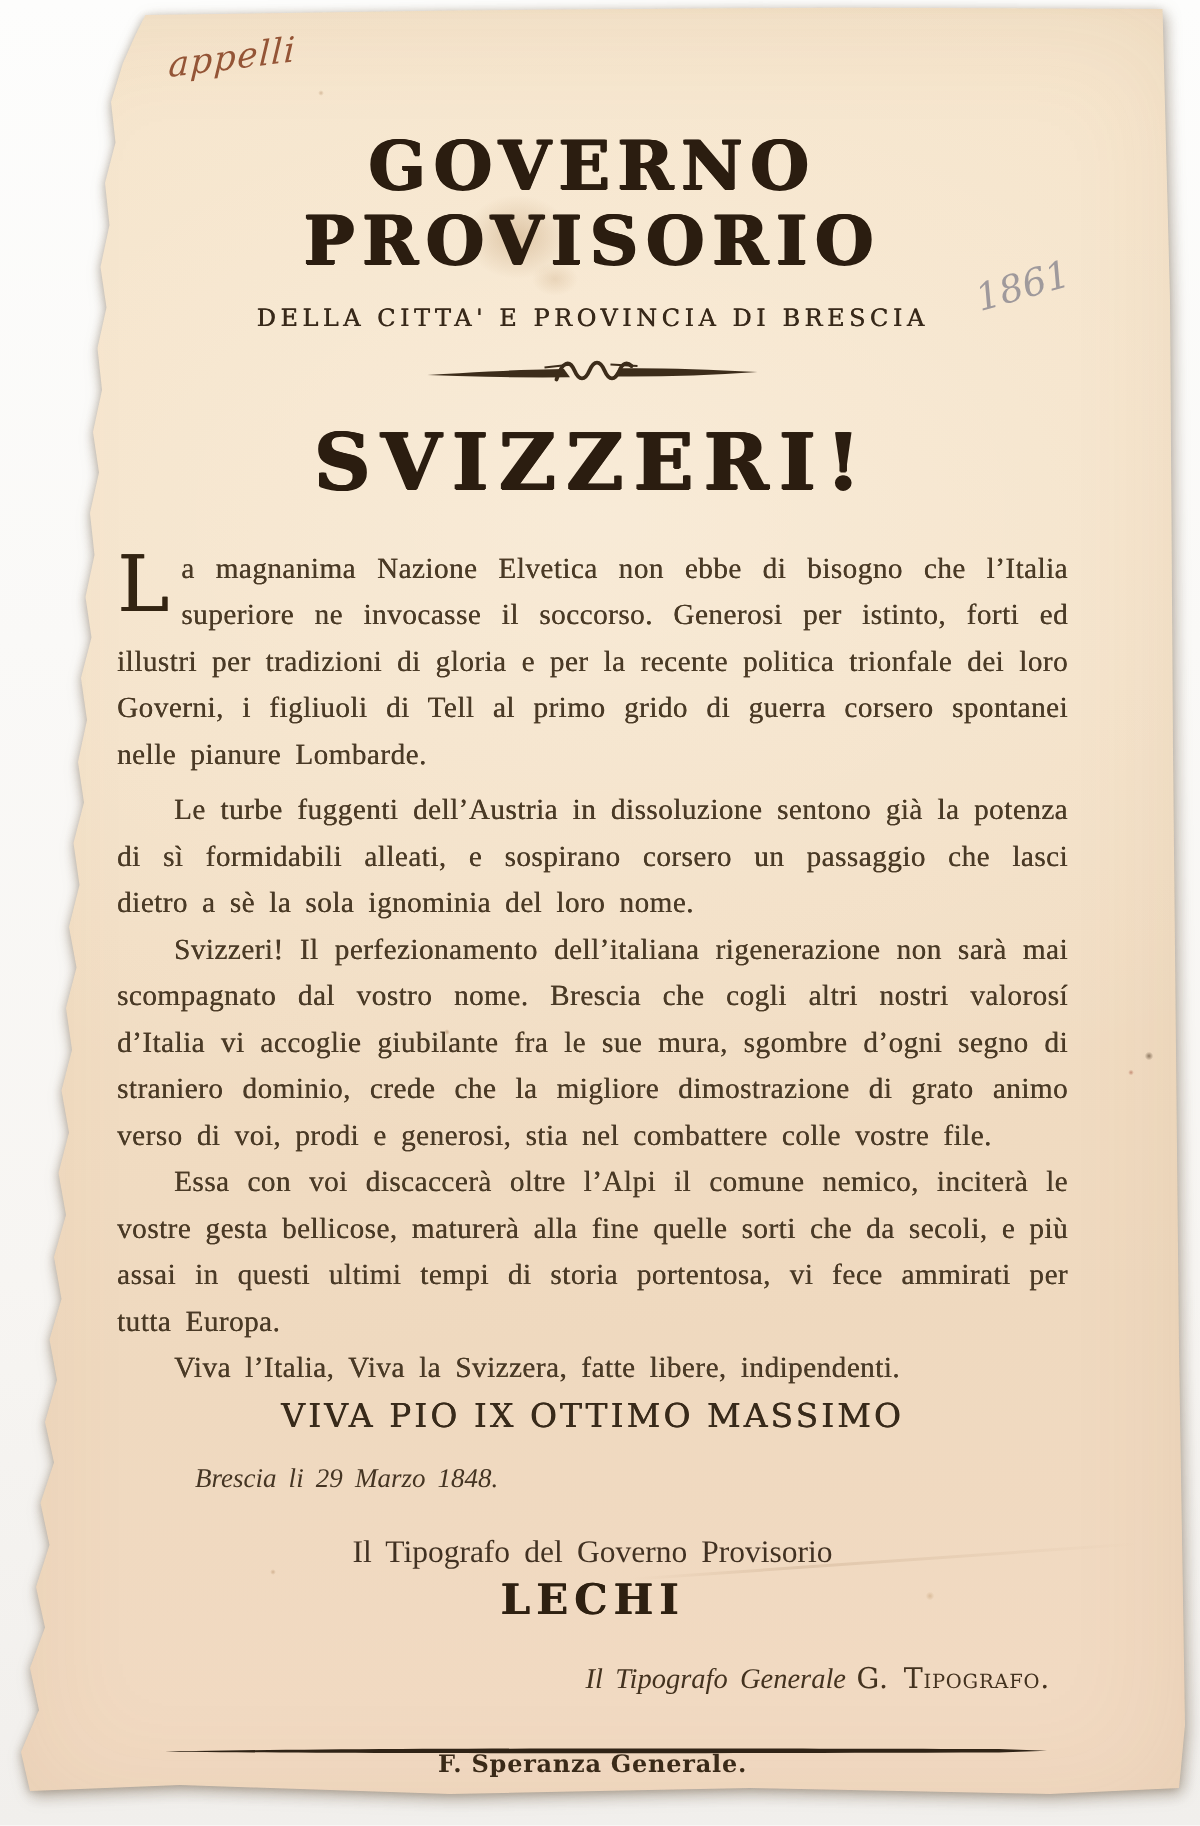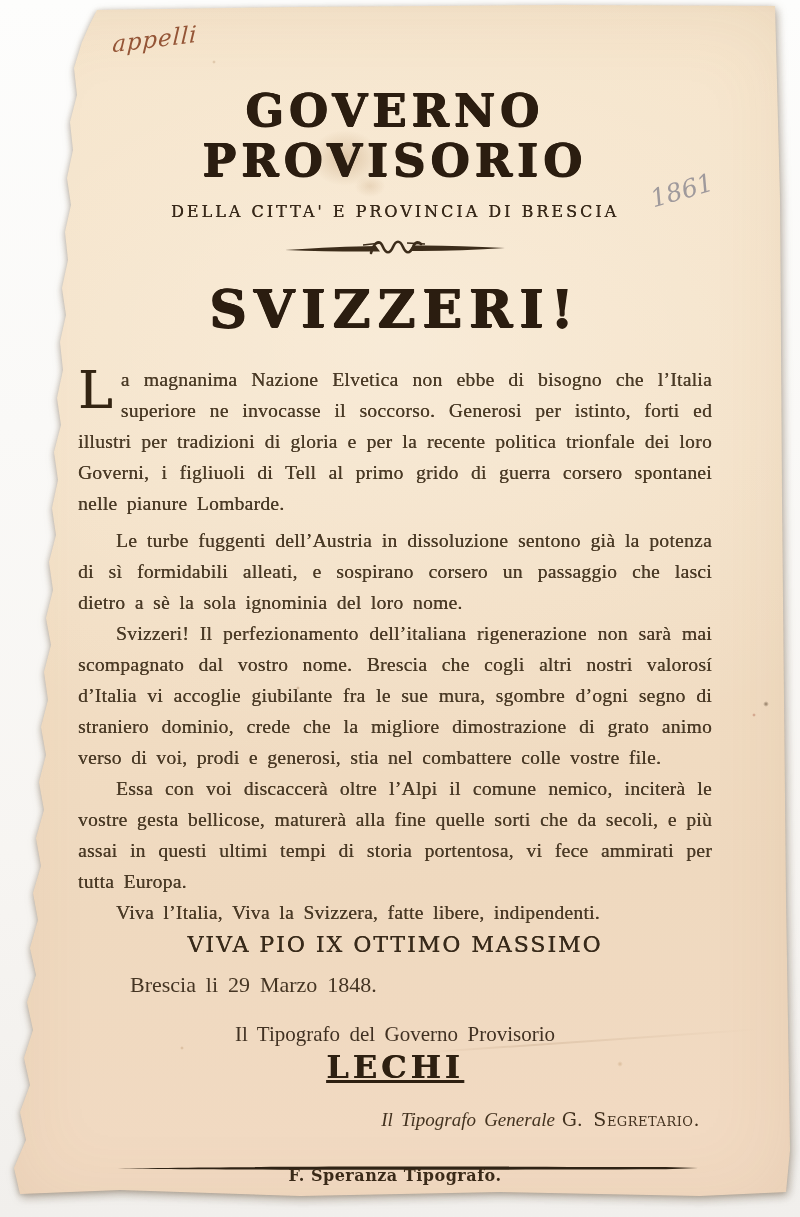--- a/index.html
+++ b/index.html
@@ -94,33 +94,32 @@
     color: #332412; text-shadow: 0.5px 0 currentColor;
   }
   .acclamation {
     margin: 4px 0 0 0; text-align: center;
     font-family: "DejaVu Serif", serif;
     font-size: 22px; line-height: 26px; letter-spacing: 2px;
     color: #382a1a; text-shadow: 0.3px 0 currentColor;
   }
   .dateline {
     margin: 14px 0 0 0; padding-left: 52px;
-    font-size: 22px; line-height: 26px;
+    font-style: italic; font-size: 18px; line-height: 26px;
     color: #453523; word-spacing: 0.2em;
   }
   .president-title {
     margin: 24px 0 0 0; text-align: center;
     font-size: 21px; line-height: 24px; color: #413122; word-spacing: 0.2em;
   }
   .president-name {
     margin: 6px 0 0 0; text-align: center;
     font-family: "DejaVu Serif", serif; font-weight: bold;
-    font-size: 32px; line-height: 30px; letter-spacing: 4px; color: #2e2011;
+    font-size: 28px; line-height: 30px; letter-spacing: 4px; color: #2e2011;
     text-shadow: 0.4px 0 currentColor;
-    text-decoration: underline;
   }
   .secretary-line {
     margin: 26px 12px 0 0; text-align: right;
     font-style: italic; font-size: 19px; line-height: 22px;
     color: #43321f; word-spacing: 0.18em;
   }
   .secretary-line .sc {
     font-style: normal; font-variant: small-caps; letter-spacing: 0.5px; margin-left: 7px;
     font-family: "DejaVu Serif", serif;
   }
@@ -174,25 +173,25 @@
       </div>
 
       <div class="acclamation">VIVA PIO IX OTTIMO MASSIMO</div>
 
       <div class="dateline">Brescia li 29 Marzo 1848.</div>
 
       <div class="president-title">Il Tipografo del Governo Provisorio</div>
 
       <div class="president-name">LECHI</div>
 
-      <div class="secretary-line"><span>Il Tipografo Generale</span><span class="sc">G. Segretario.</span></div>
+      <div class="secretary-line"><span>Il Tipografo Generale</span><span class="sc">G. Tipografo.</span></div>
 
       <div class="footer-rule">
         <svg width="592" height="6" viewBox="0 0 592 6">
           <path d="M2 3.6 C120 1.8 230 1.1 558 2.0 L590 3.1 L558 4.3 C250 5.2 90 4.8 2 3.6 Z" fill="#2f2315"></path>
         </svg>
       </div>
 
-      <div class="imprint">F. Speranza Tipografo.</div>
+      <div class="imprint">F. Speranza Generale.</div>
 
     </div>
   </div>
 </div>
 
 </body></html>

